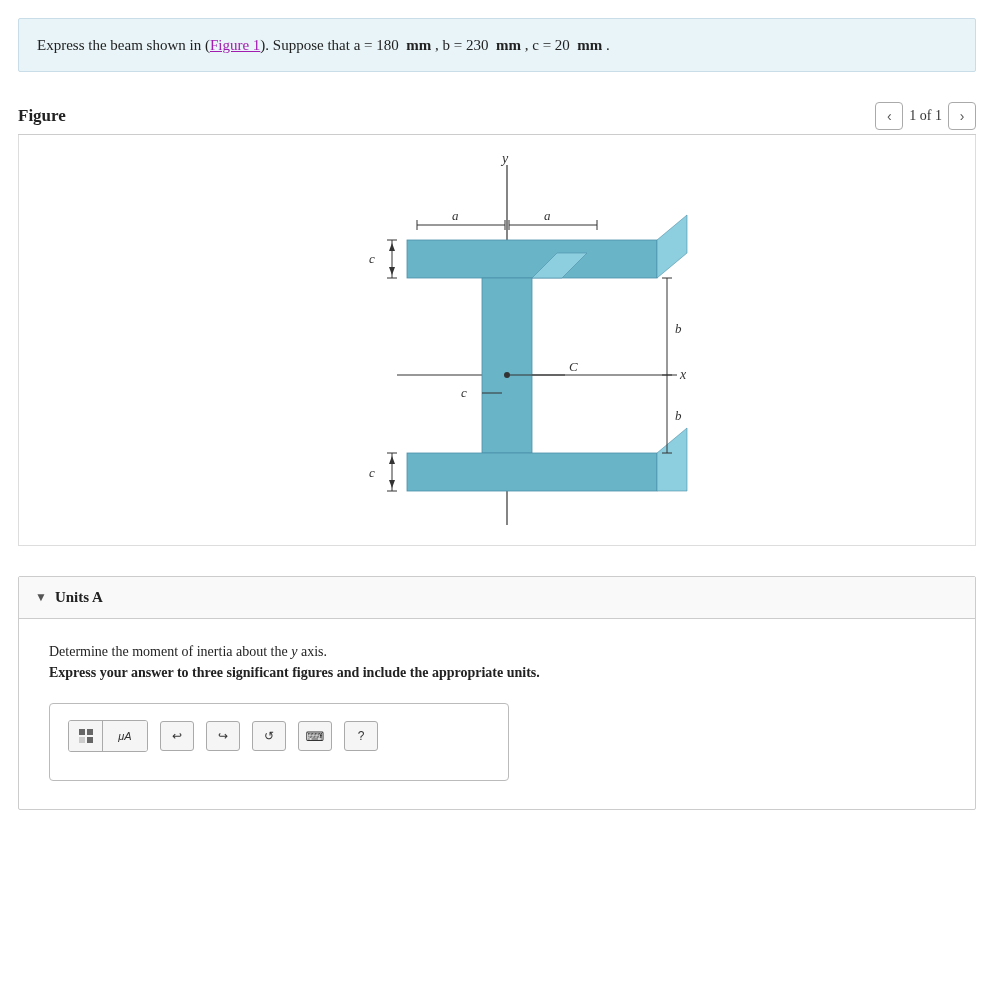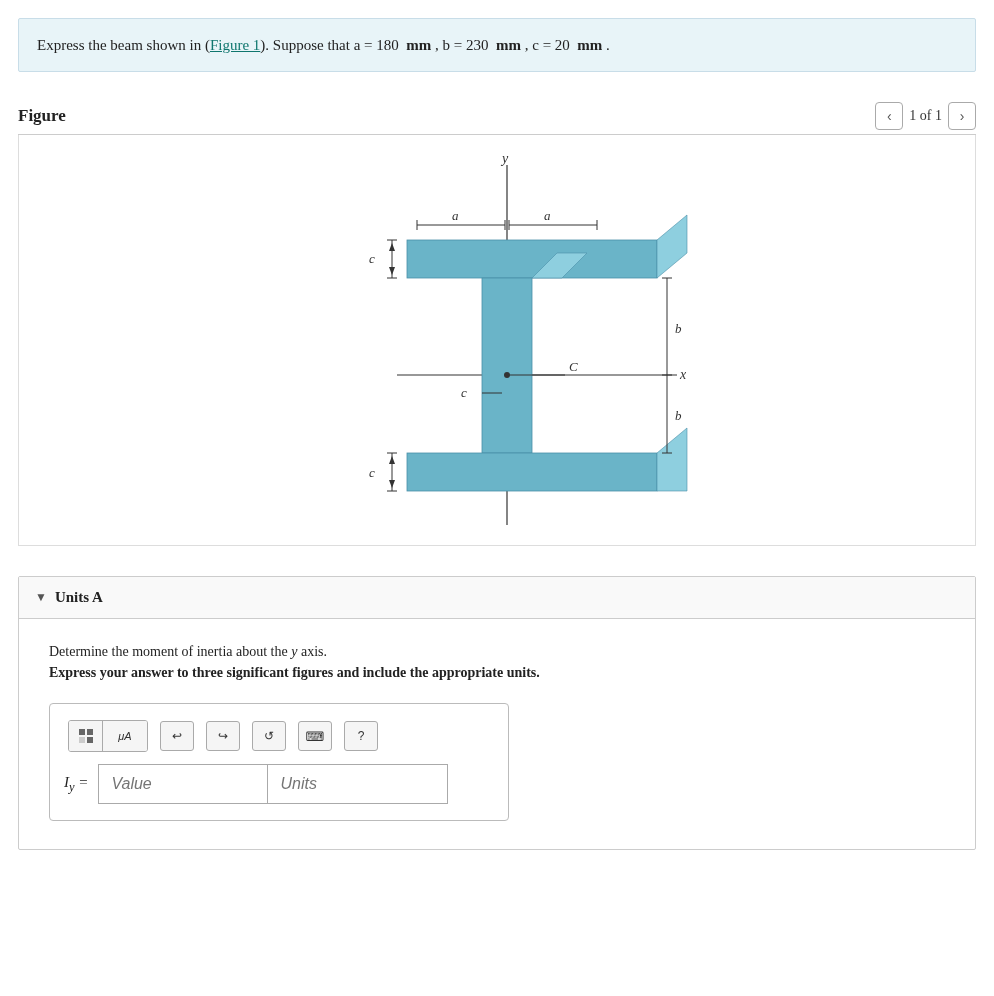--- a/index.html
+++ b/index.html
@@ -15,21 +15,21 @@
       background: #e8f4f8;
       border: 1px solid #c8dde8;
       padding: 14px 18px;
       font-size: 15px;
       margin: 18px 18px 0 18px;
       border-radius: 2px;
       line-height: 1.6;
     }
 
     .problem-statement a {
-      color: #0f766e;
+      color: #a21caf;
     }
 
     .figure-section {
       margin: 30px 18px 0 18px;
     }
 
     .figure-header {
       display: flex;
       align-items: center;
       justify-content: space-between;
@@ -337,22 +337,15 @@
           <span>↺</span>
         </button>
         <button class="tool-btn" title="Keyboard">
           <span style="font-size:13px;">⌨</span>
         </button>
         <button class="tool-btn" title="Help">
           <span>?</span>
         </button>
       </div>
 
-      <div class="input-row">
-        <span class="variable-label">
-          <i>I</i><sub>y</sub> =
-        </span>
-        <input type="text" class="value-input" placeholder="Value" style="">
-        <input type="text" class="units-input" placeholder="Units" style="">
-      </div>
     </div>
   </div>
 </div>
 
 </body></html>

